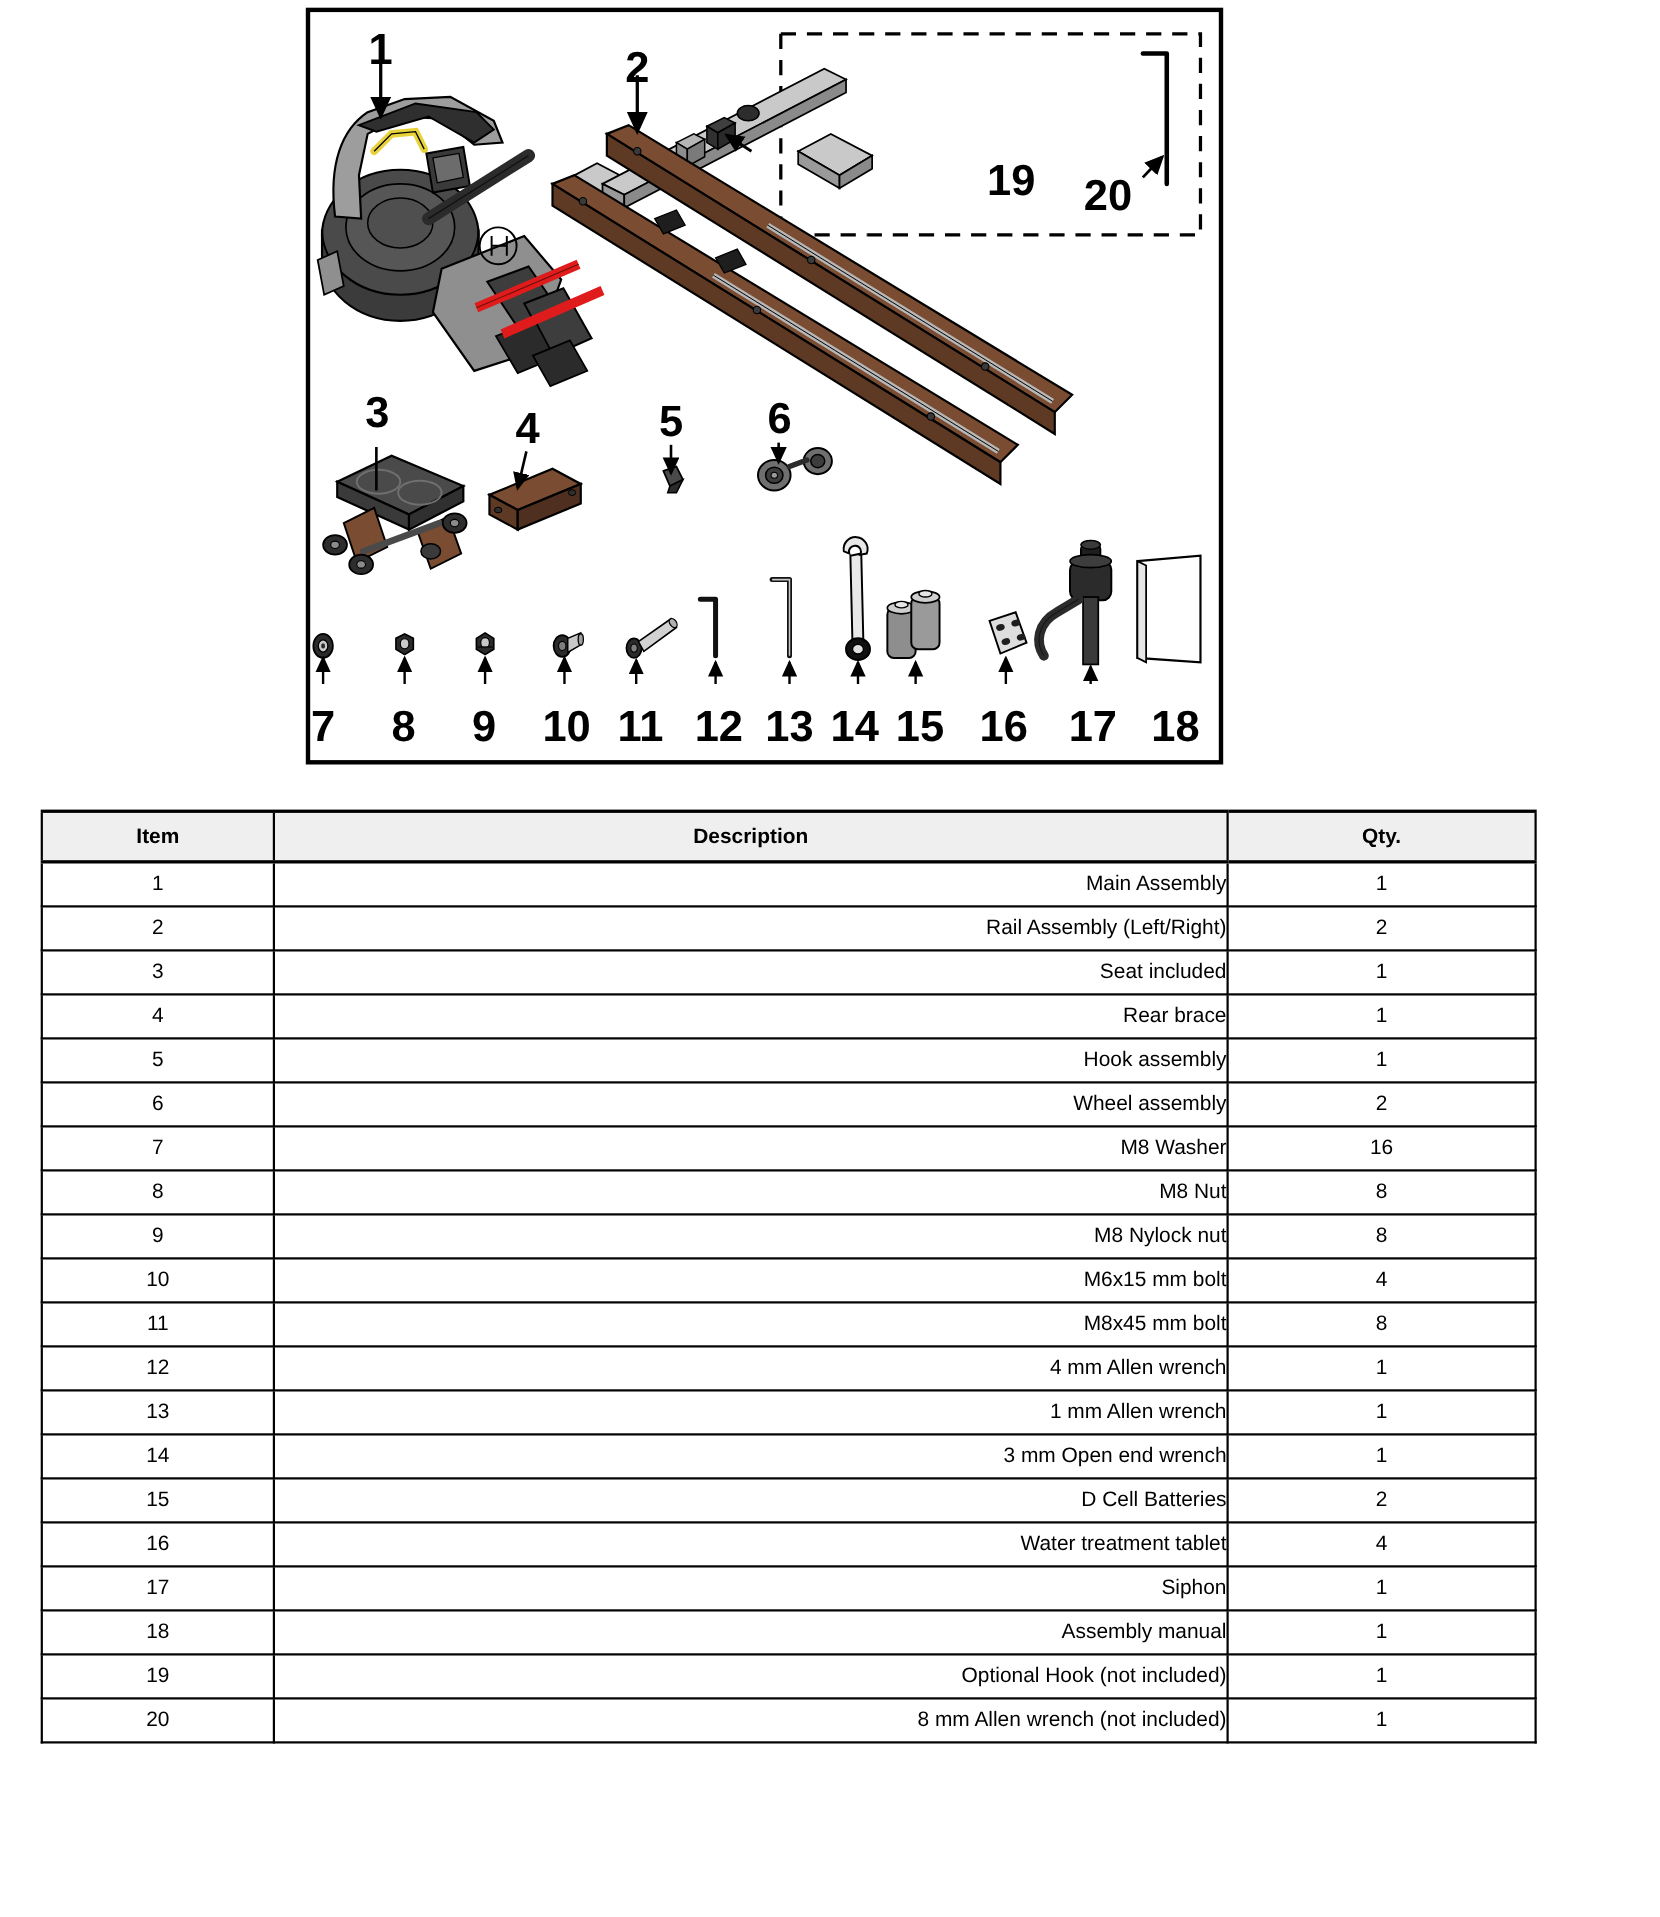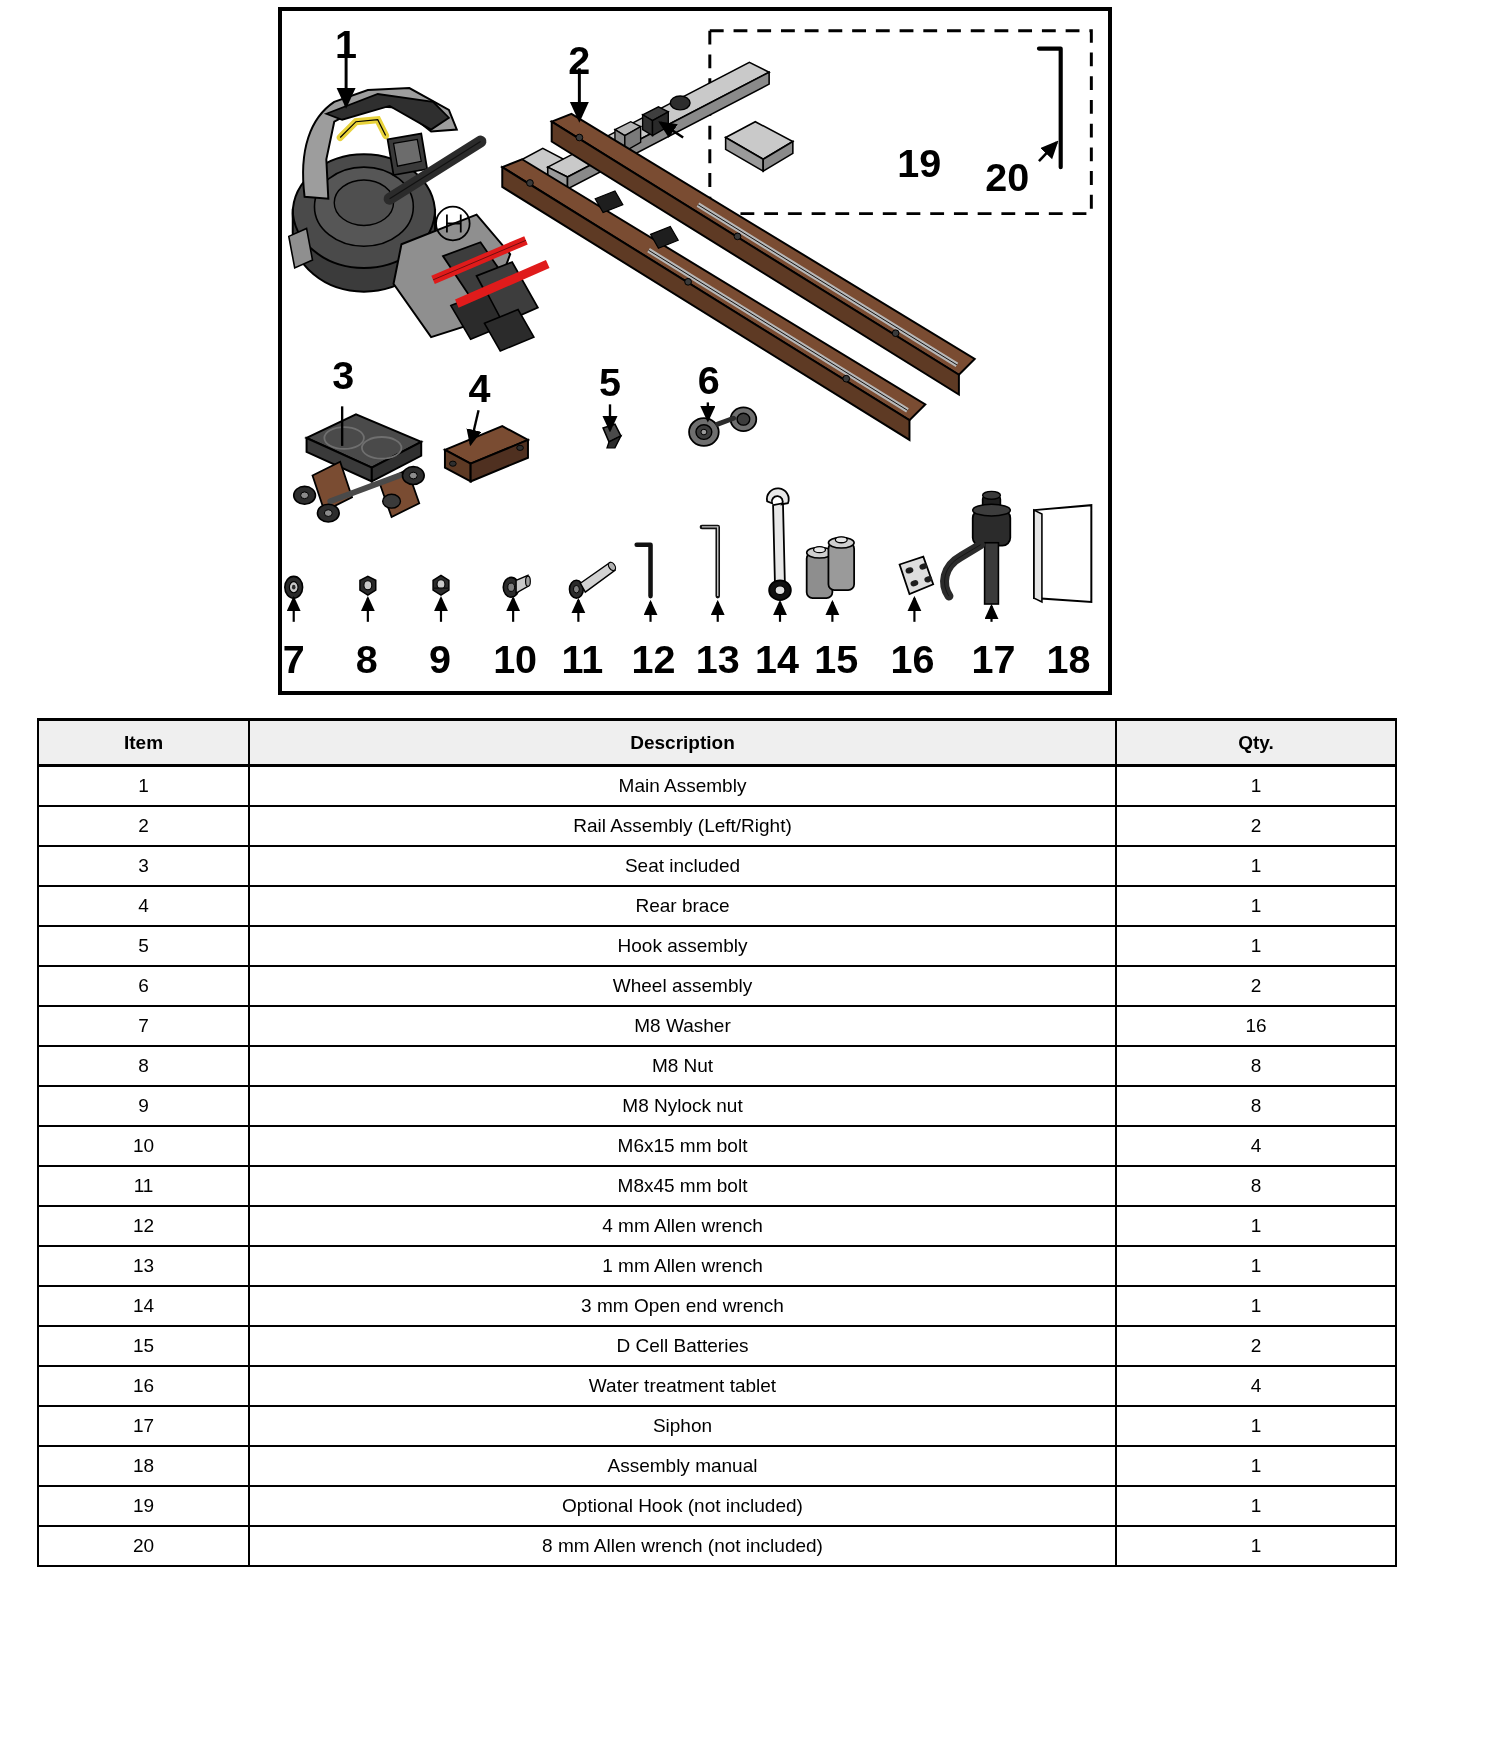--- a/index.html
+++ b/index.html
@@ -33,21 +33,21 @@
     top: 0;
     width: 100%;
     height: 100%;
     display: block;
   }
 
   
   #parts-table {
     position: absolute;
     left: 37px;
-    top: 718px;
+    top: 736px;
     width: 1358px;
     border-collapse: collapse;
     table-layout: fixed;
   }
   #parts-table col.c-item { width: 211px; }
   #parts-table col.c-desc { width: 867px; }
   #parts-table col.c-qty  { width: 280px; }
 
   #parts-table th,
   #parts-table td {
@@ -65,21 +65,21 @@
     font-weight: bold;
     text-align: center;
     height: 46px;
     border-width: 3px 2px;
   }
   #parts-table tbody td.col-item,
   #parts-table tbody td.col-qty {
     text-align: center;
   }
   #parts-table tbody td.col-desc {
-    text-align: center;
+    text-align: right;
     padding-left: 0;
   }
 </style>
 </head>
 <body>
 
 <div id="illustration-panel">
   <svg id="illustration-svg" viewBox="0 0 834 688">
     <defs>
       <marker id="arrowhead" markerWidth="7" markerHeight="7" refX="6" refY="3.2" orient="auto">

